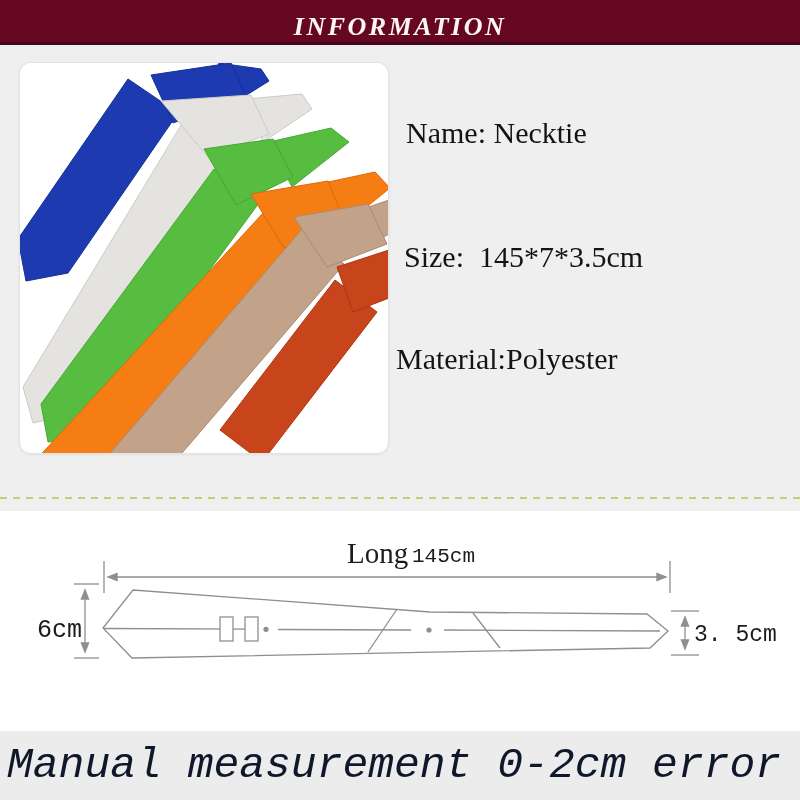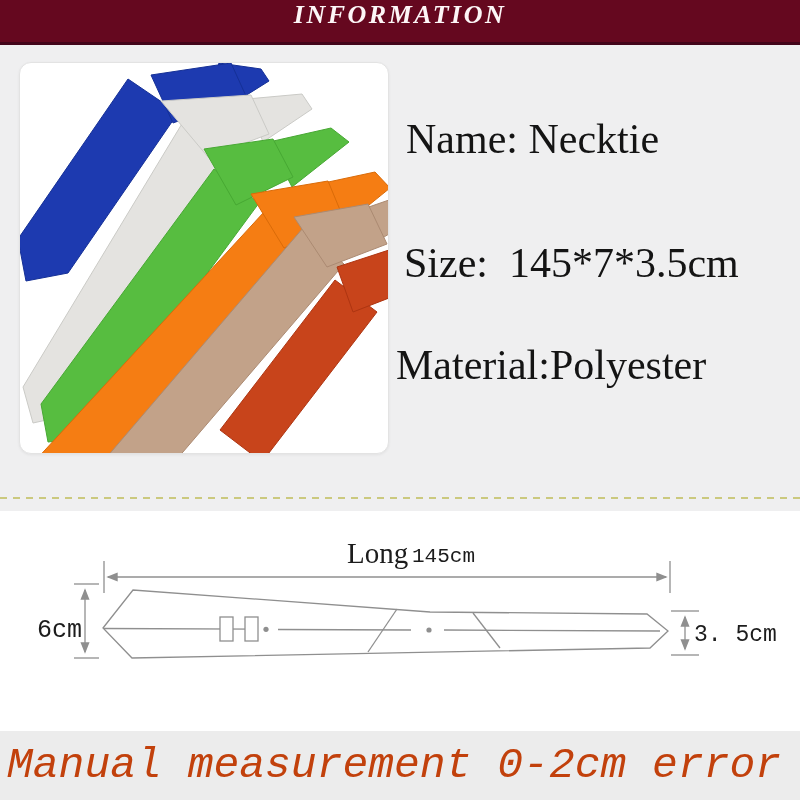--- a/index.html
+++ b/index.html
@@ -1,34 +1,34 @@
 <!DOCTYPE html>
 <html><head>
 <meta charset="utf-8">
 <style>
   html,body{margin:0;padding:0;background:#fff;}
   .page{position:relative;width:800px;height:800px;overflow:hidden;
         font-family:"Liberation Serif",serif;background:#fff;}
 
   
   .hdr{position:absolute;left:0;top:0;width:800px;height:45px;box-sizing:border-box;
-       border-bottom:3px solid #43051a;display:flex;align-items:flex-start;justify-content:center;}
+       border-bottom:3px solid #43051a;display:flex;align-items:flex-end;justify-content:center;}
   .hdr-title{font-style:italic;font-weight:bold;font-size:26px;letter-spacing:2.5px;}
 
   
   .info-bg{position:absolute;left:0;top:45px;width:800px;height:466px;}
 
   
   .card{position:absolute;left:19px;top:62px;width:368px;height:390px;background:#fff;
         border:1px solid #e3e3e3;border-radius:12px;overflow:hidden;
         box-shadow:0 1px 3px rgba(0,0,0,0.06);}
   .card svg{display:block;width:100%;height:100%;}
 
   
-  .spec{position:absolute;font-size:42px;line-height:1;white-space:pre;}
+  .spec{position:absolute;font-size:30px;line-height:1;white-space:pre;}
   .spec-name{left:406px;top:118px;}
   .spec-size{left:404px;top:242px;}
   .spec-material{left:396px;top:344px;}
 
   
   .divider{position:absolute;left:0;top:497px;width:800px;height:2px;
            background:repeating-linear-gradient(90deg,var(--c,#cbc97e) 0 7px,transparent 7px 13px);}
 
   
   .diagram{position:absolute;left:0;top:511px;width:800px;height:220px;}
@@ -139,16 +139,16 @@
       </g>
 
       <text class="ser" x="347" y="563" font-size="29" fill="#1c1c1c">Long</text>
       <text class="mono" x="412" y="562" font-size="21" fill="#1c1c1c">145cm</text>
       <text class="mono" x="82" y="637" font-size="25" text-anchor="end" fill="#1c1c1c">6cm</text>
       <text class="mono" x="694" y="641" font-size="23" fill="#1c1c1c">3. 5cm</text>
     </svg>
   </div>
 
   <div class="footer" style="background-color: rgb(236, 236, 236);">
-    <span class="footer-note" style="color: #c2410c;">Manual measurement 0-2cm error</span>
+    <span class="footer-note" style="color: #0f172a;">Manual measurement 0-2cm error</span>
   </div>
 
 </div>
 
 </body></html>

